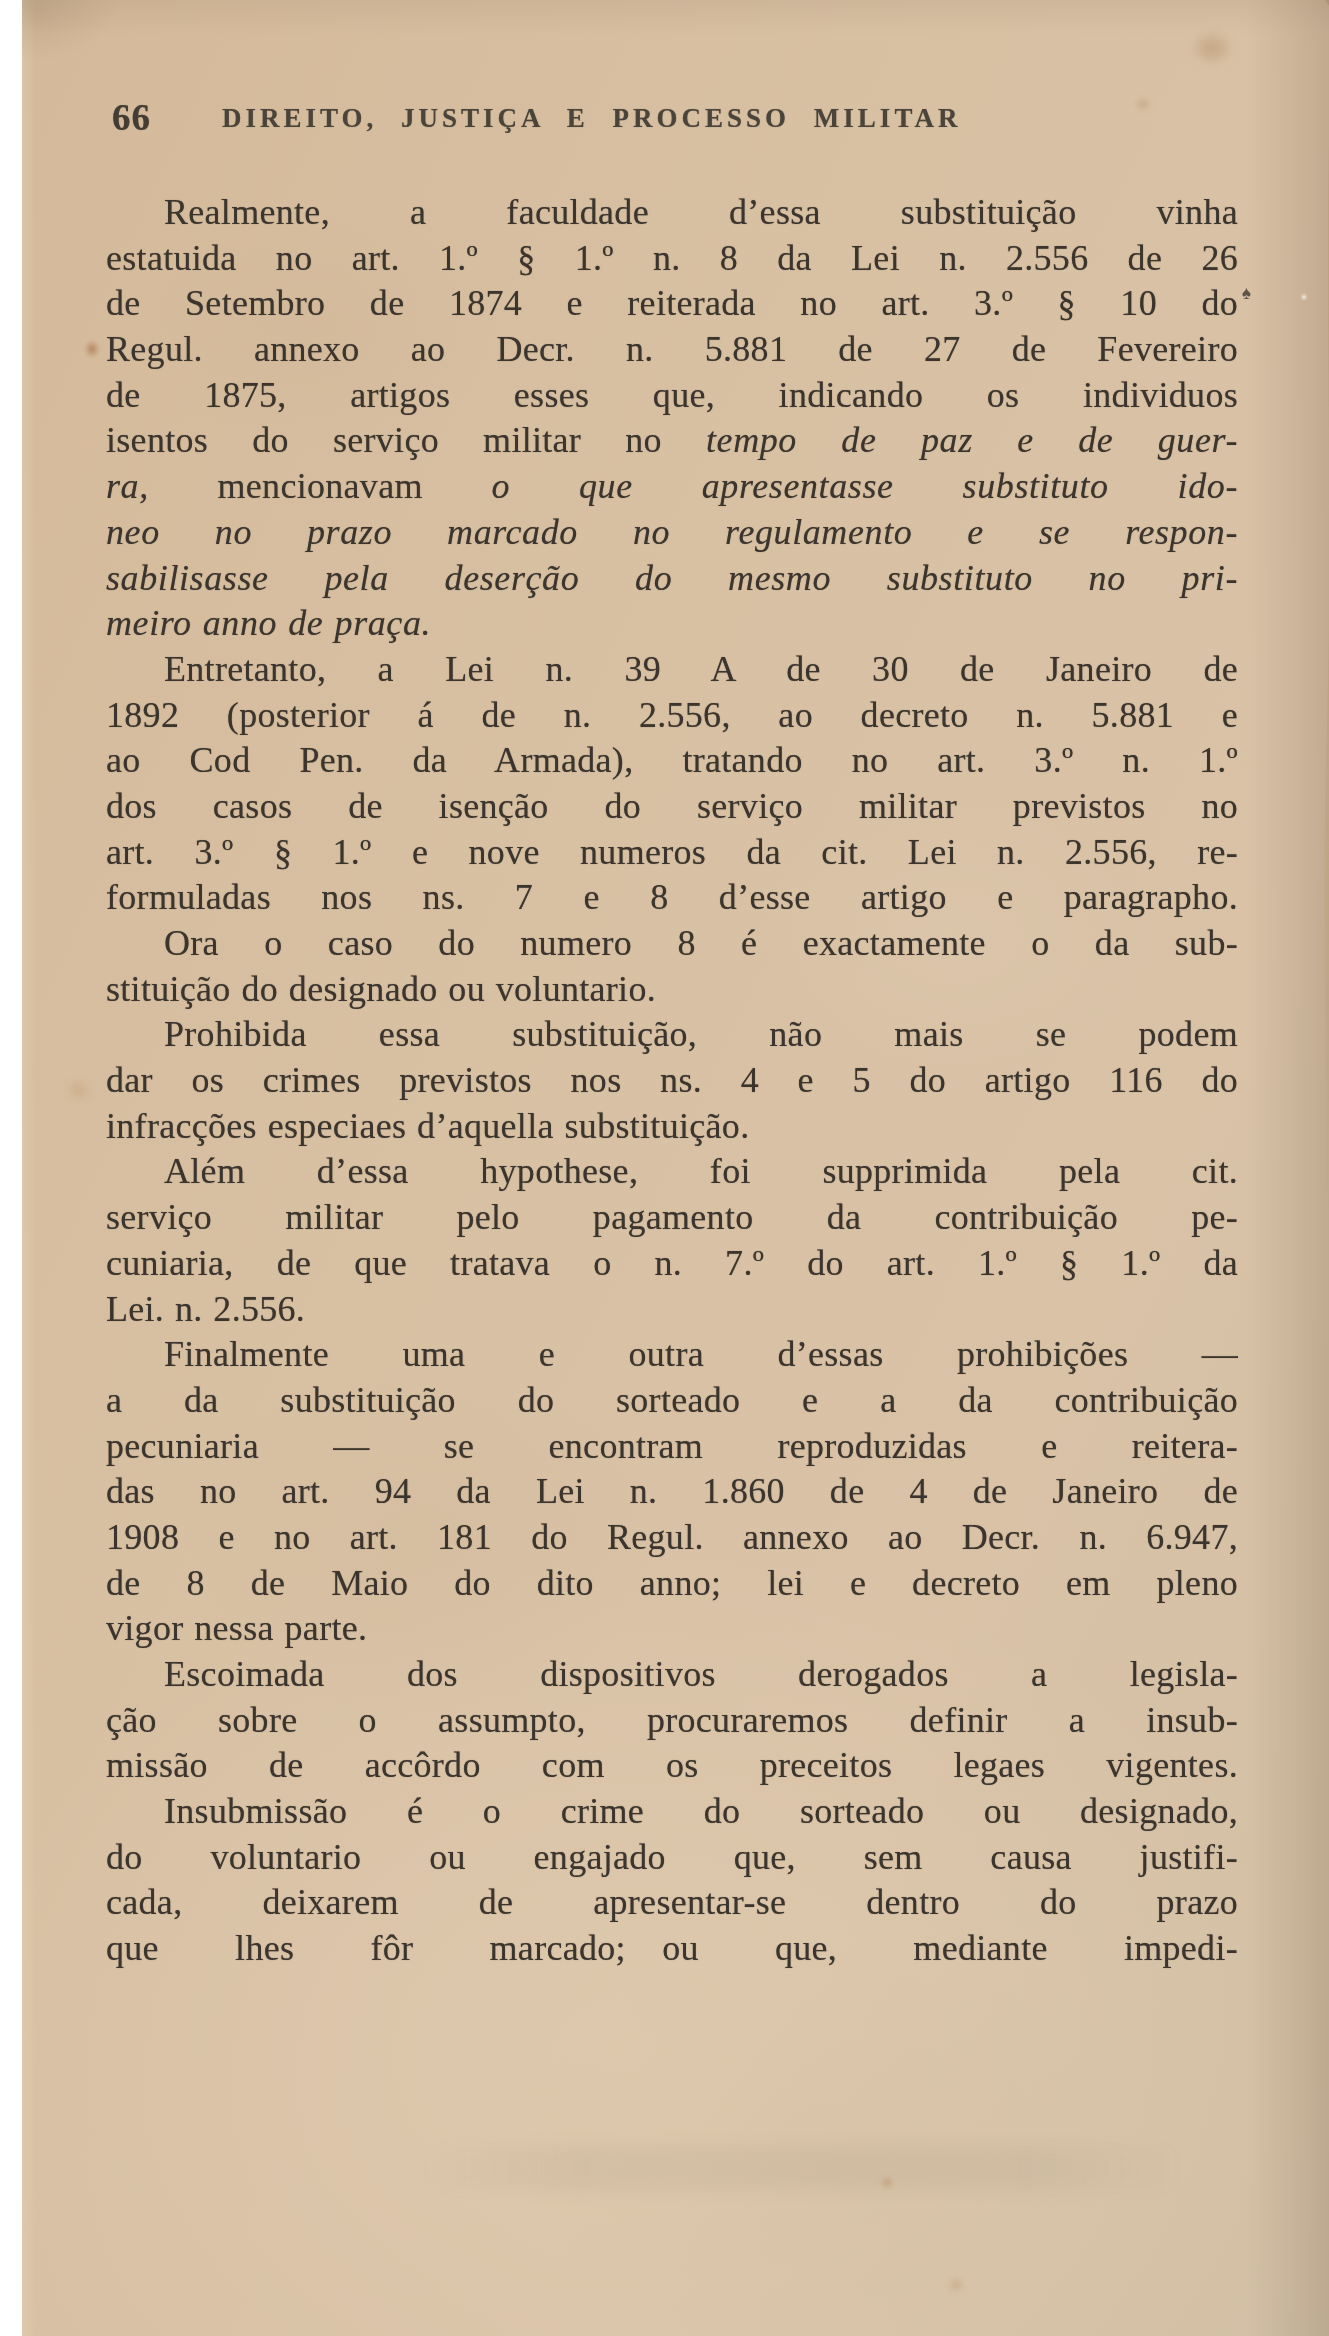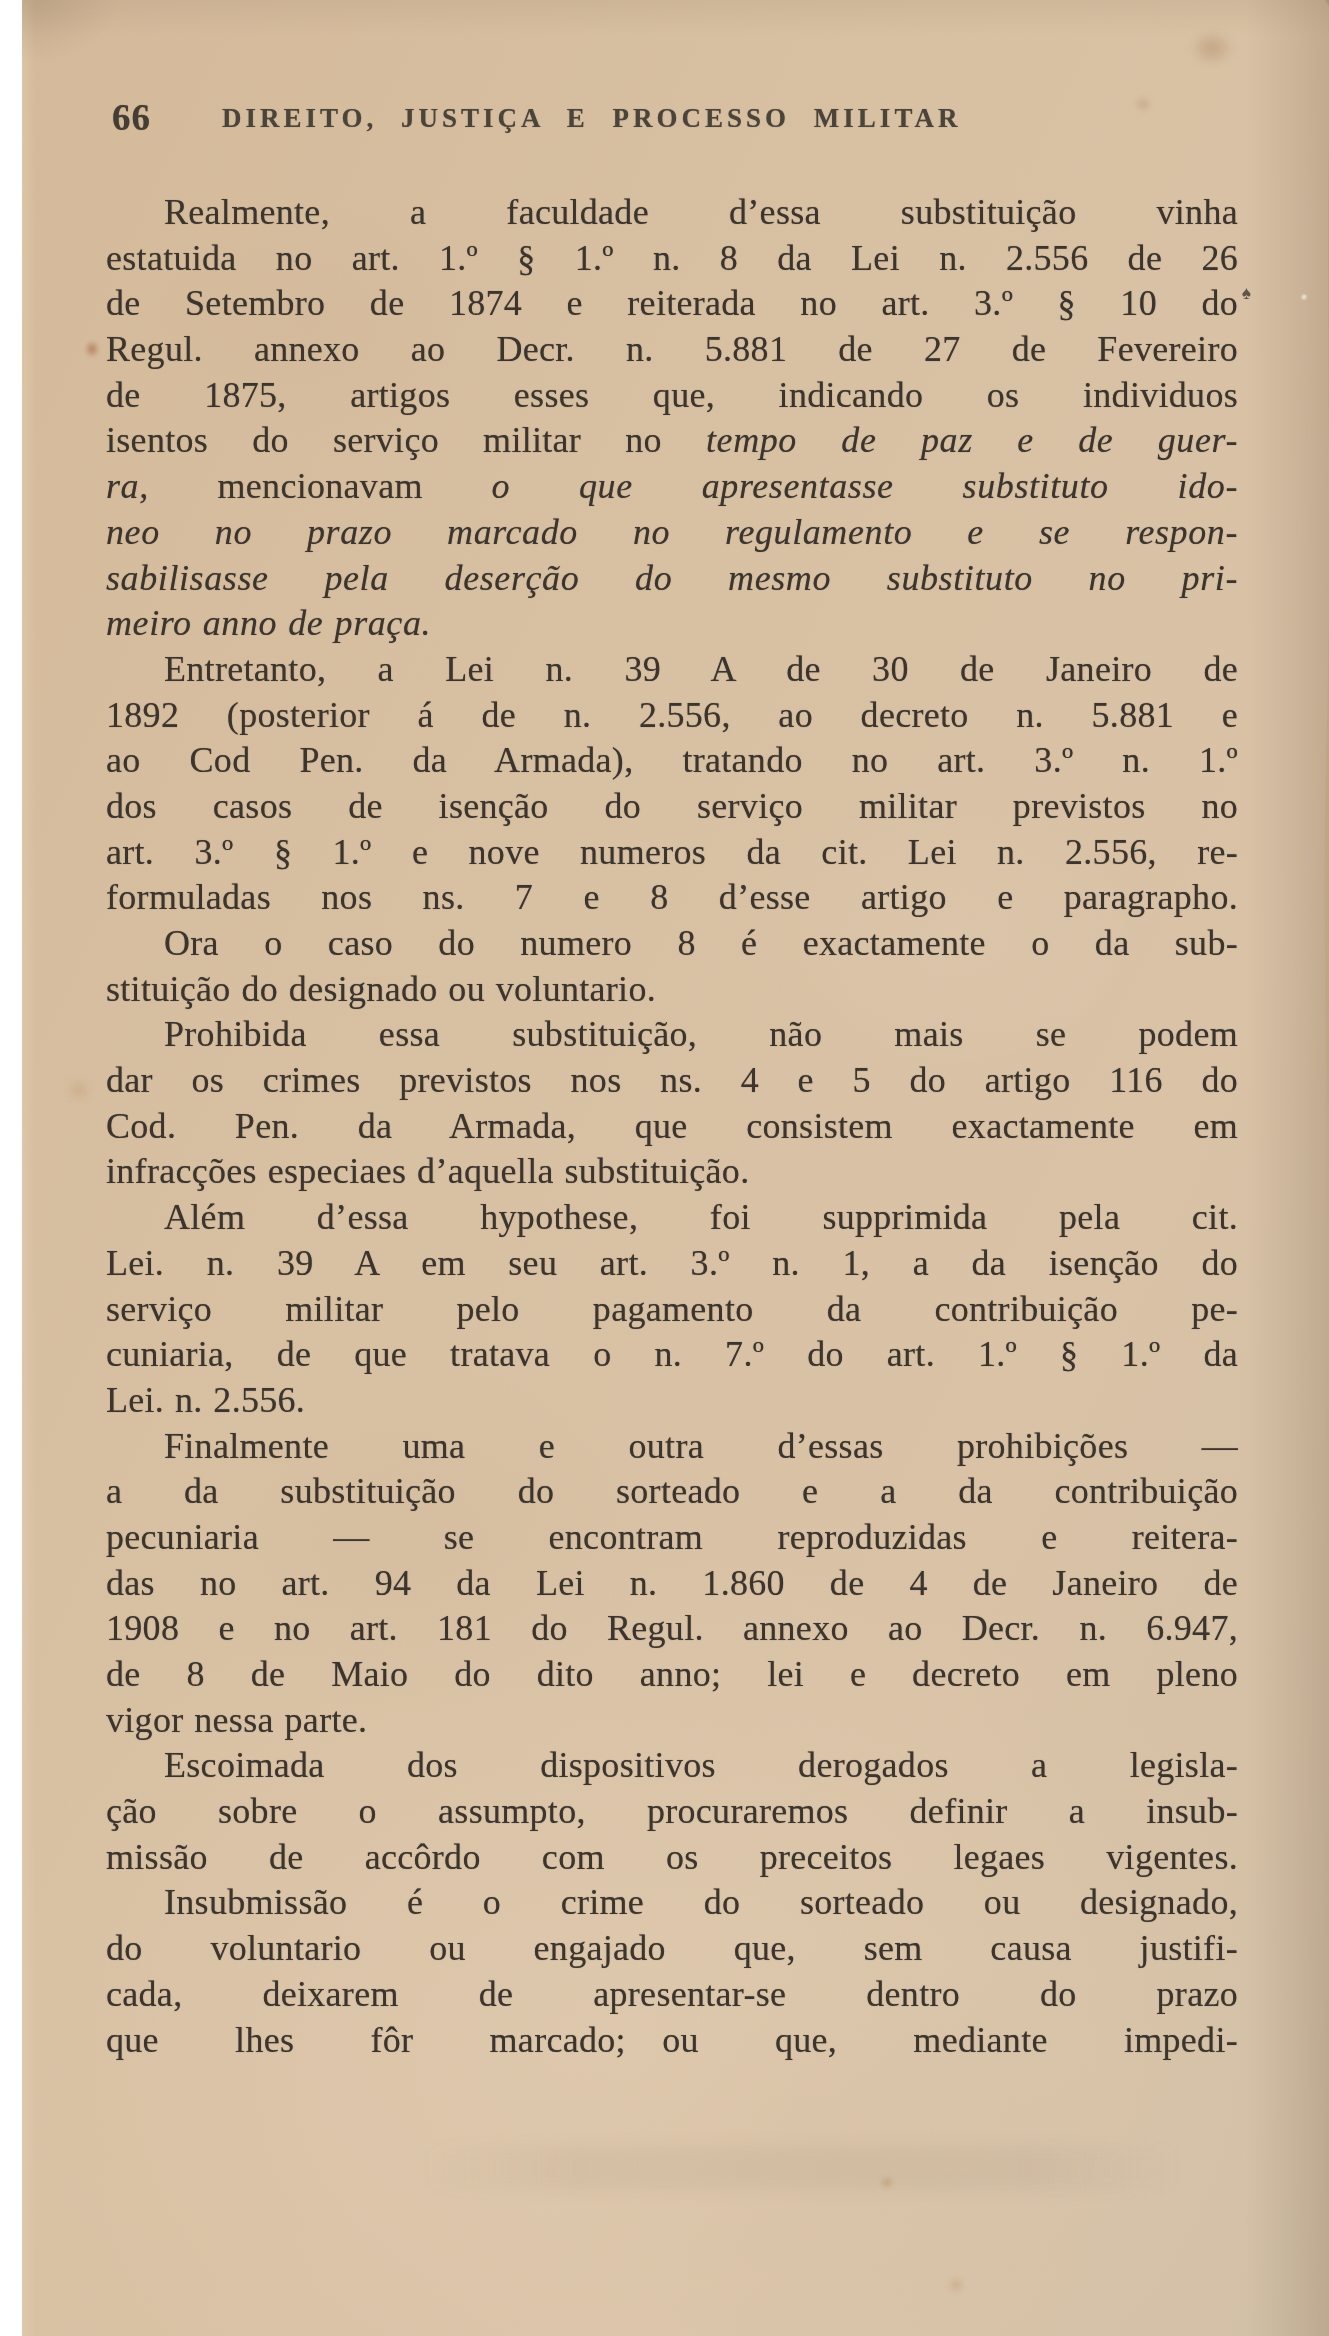--- a/index.html
+++ b/index.html
@@ -119,24 +119,22 @@
       <div class="line ind"><span>Entretanto, a Lei n. 39 A de 30 de Janeiro de</span></div>
       <div class="line"><span>1892 (posterior á de n. 2.556, ao decreto n. 5.881 e</span></div>
       <div class="line"><span>ao Cod Pen. da Armada), tratando no art. 3.º n. 1.º</span></div>
       <div class="line"><span>dos casos de isenção do serviço militar previstos no</span></div>
       <div class="line"><span>art. 3.º § 1.º e nove numeros da cit. Lei n. 2.556, re-</span></div>
       <div class="line"><span>formuladas nos ns. 7 e 8 d’esse artigo e paragrapho.</span></div>
       <div class="line ind"><span>Ora o caso do numero 8 é exactamente o da sub-</span></div>
       <div class="line last"><span>stituição do designado ou voluntario.</span></div>
       <div class="line ind"><span>Prohibida essa substituição, não mais se podem</span></div>
       <div class="line"><span>dar os crimes previstos nos ns. 4 e 5 do artigo 116 do</span></div>
-      <div class="line"><span>Cod. Pen. da Armada, que consistem exactamente em</span></div>
       <div class="line last"><span>infracções especiaes d’aquella substituição.</span></div>
       <div class="line ind"><span>Além d’essa hypothese, foi supprimida pela cit.</span></div>
-      <div class="line"><span>Lei. n. 39 A em seu art. 3.º n. 1, a da isenção do</span></div>
       <div class="line"><span>serviço militar pelo pagamento da contribuição pe-</span></div>
       <div class="line"><span>cuniaria, de que tratava o n. 7.º do art. 1.º § 1.º da</span></div>
       <div class="line last"><span>Lei. n. 2.556.</span></div>
       <div class="line ind"><span>Finalmente uma e outra d’essas prohibições —</span></div>
       <div class="line"><span>a da substituição do sorteado e a da contribuição</span></div>
       <div class="line"><span>pecuniaria — se encontram reproduzidas e reitera-</span></div>
       <div class="line"><span>das no art. 94 da Lei n. 1.860 de 4 de Janeiro de</span></div>
       <div class="line"><span>1908 e no art. 181 do Regul. annexo ao Decr. n. 6.947,</span></div>
       <div class="line"><span>de 8 de Maio do dito anno; lei e decreto em pleno</span></div>
       <div class="line last"><span>vigor nessa parte.</span></div>

